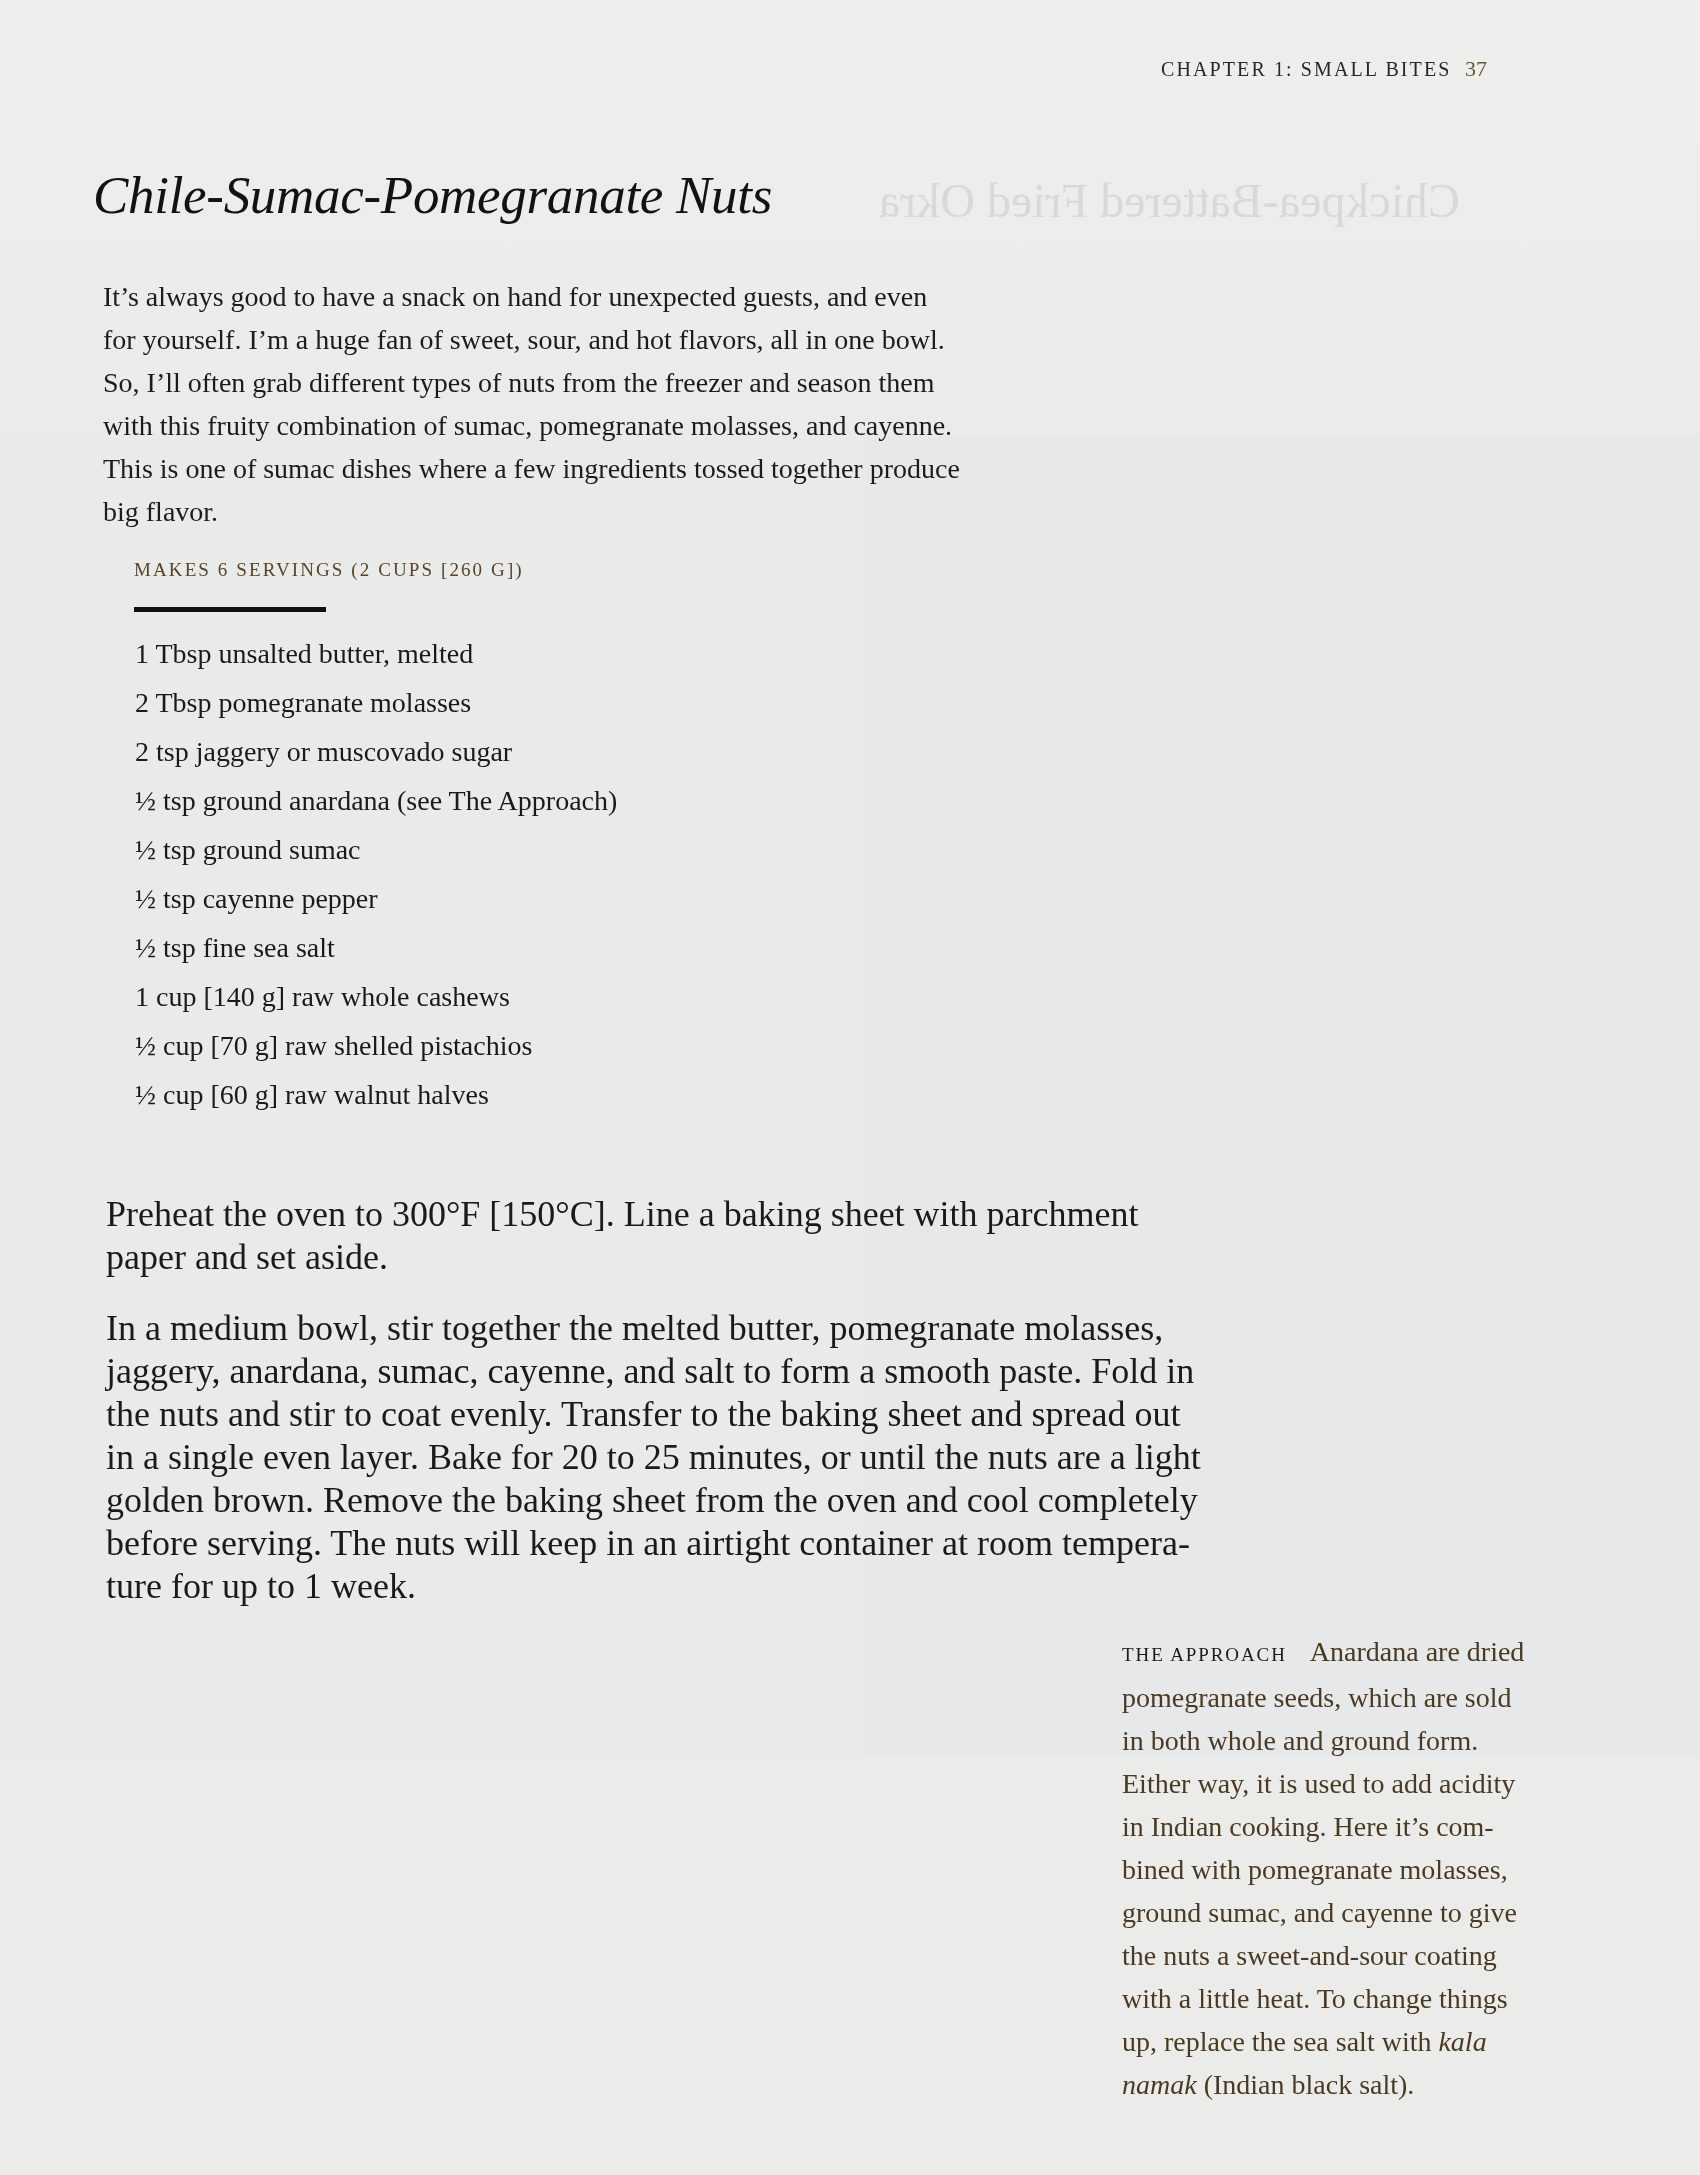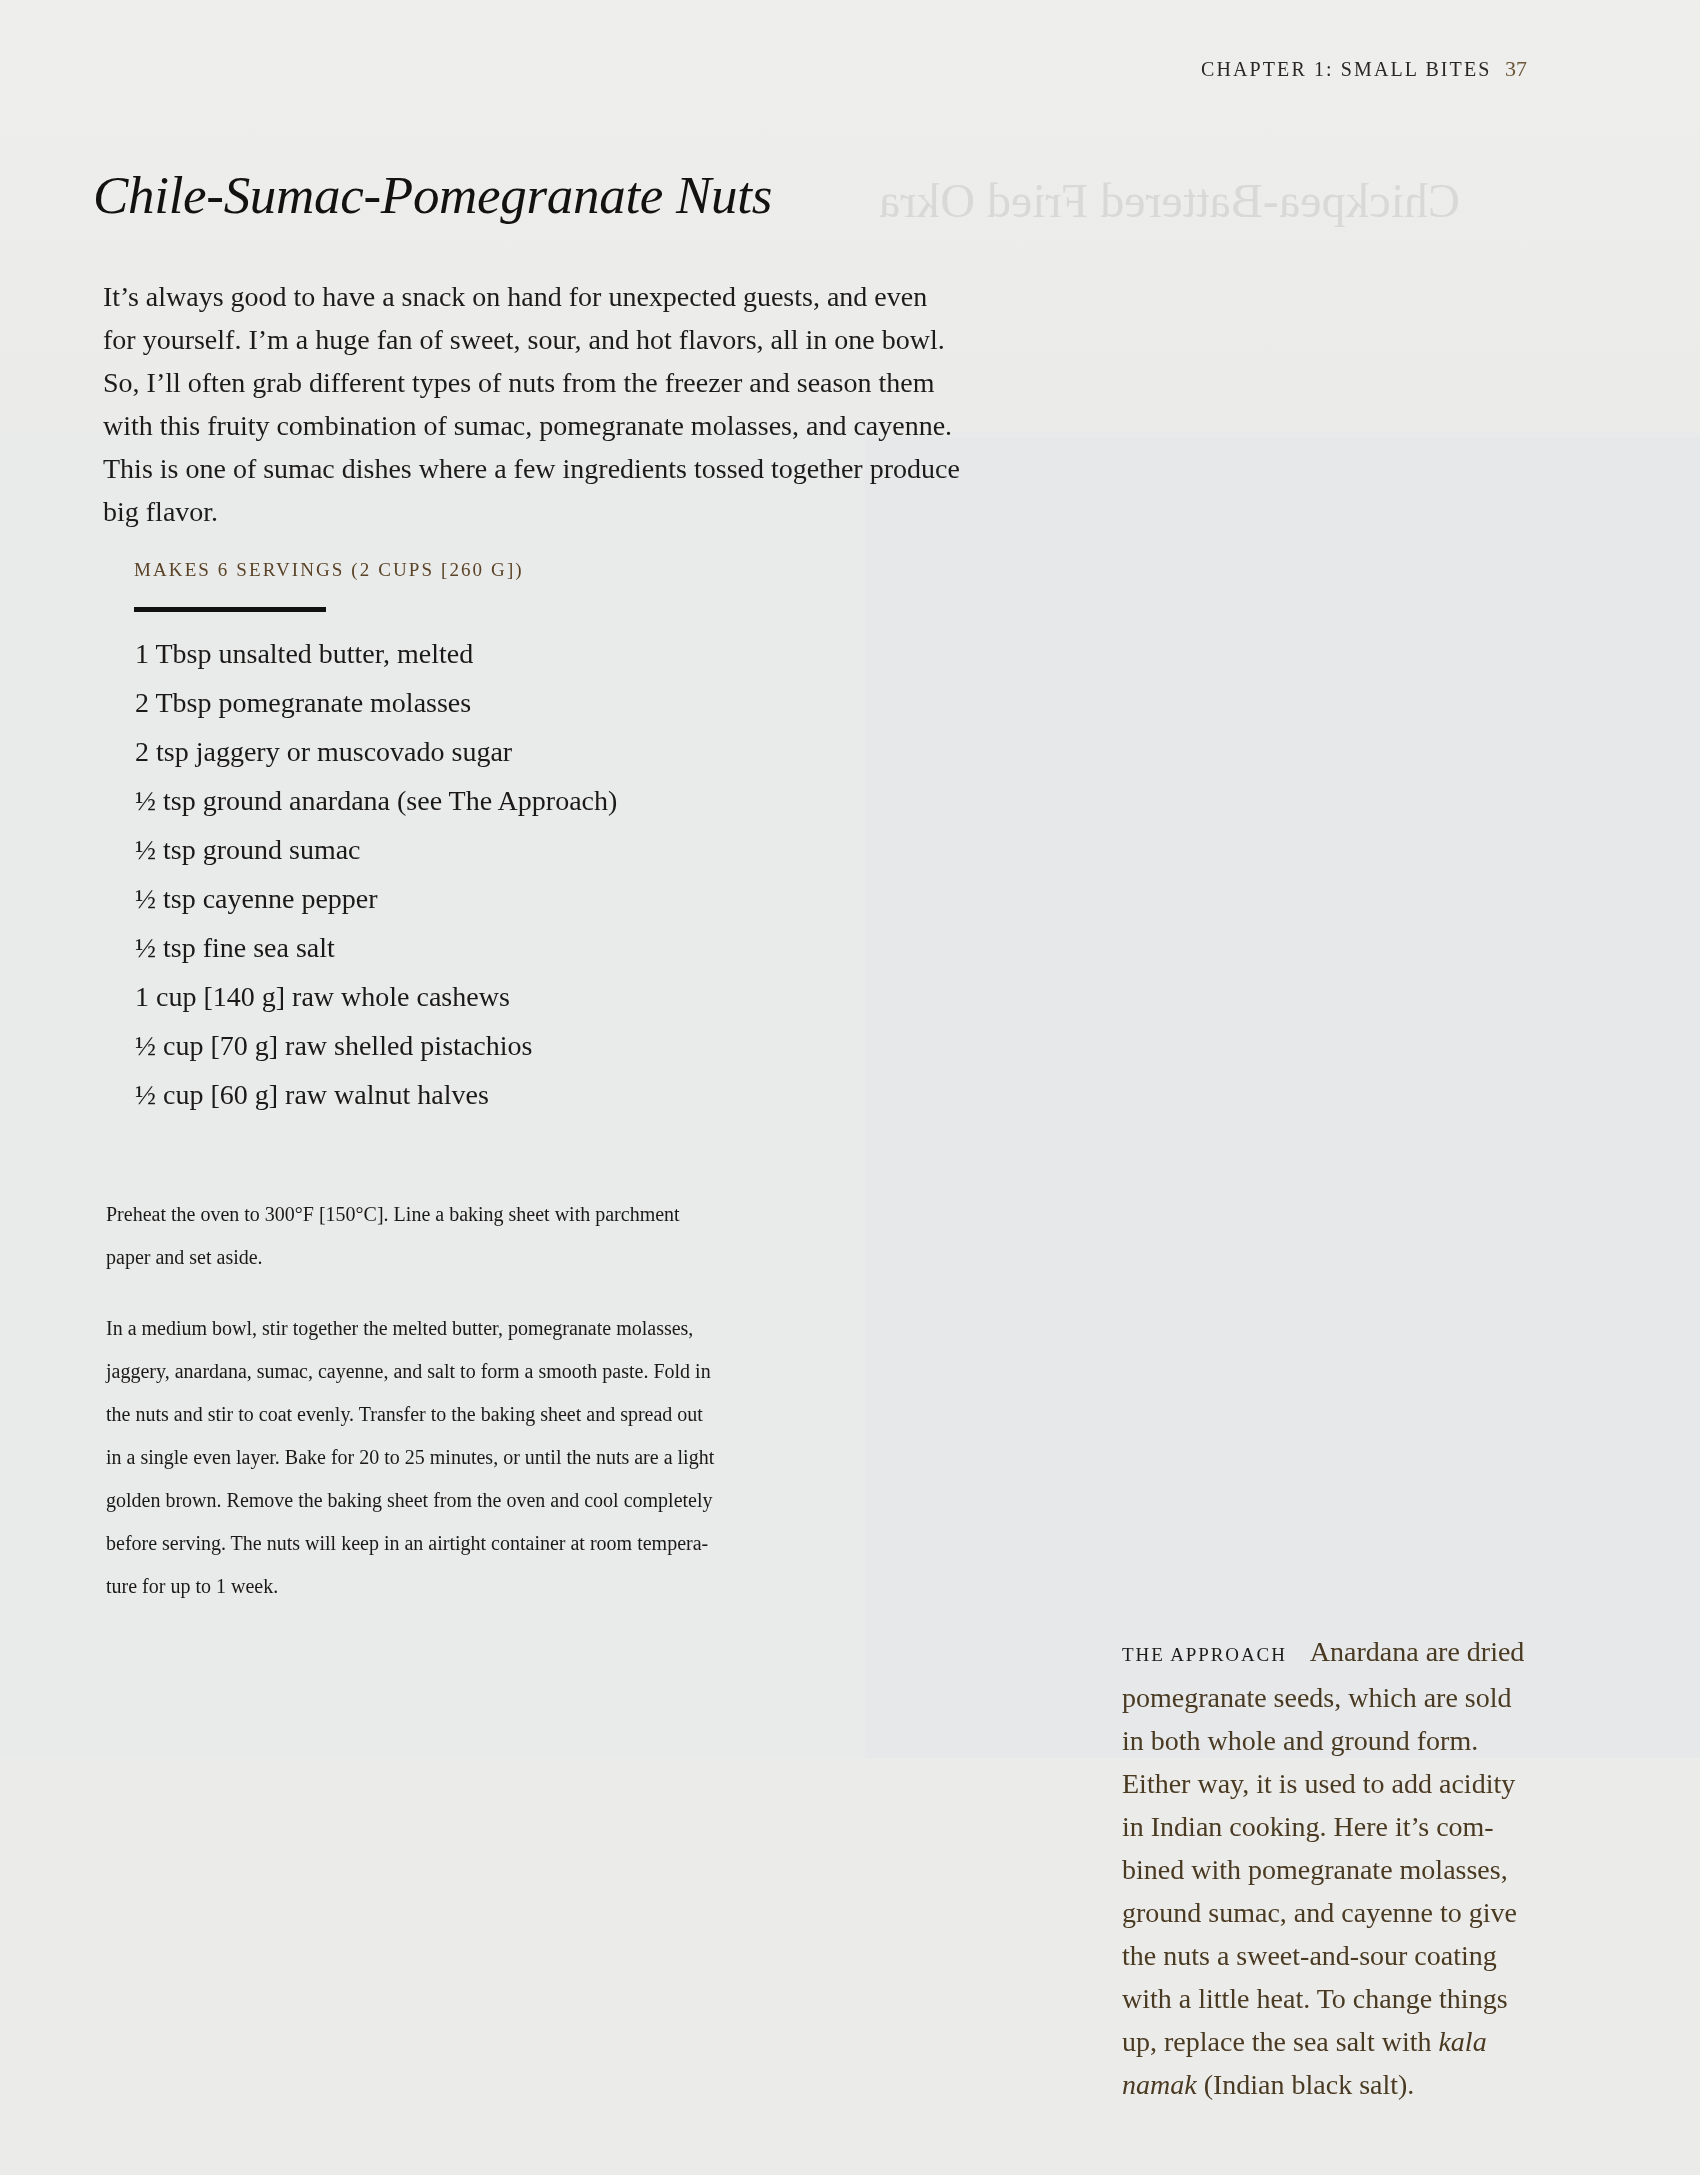--- a/index.html
+++ b/index.html
@@ -42,21 +42,21 @@
       opacity: 0.55;
     }
     .ghost-title {
       left: 879px; top: 173px;
       font-size: 48px;
       font-family: "Liberation Serif", serif;
     }
 
     .running-head {
       position: absolute;
-      left: 1201px; top: 56px;
+      left: 1161px; top: 56px;
       font-size: 20px;
       letter-spacing: 2.1px;
       color: #2a2724;
       white-space: nowrap;
     }
     .running-head .page-num {
       color: #6b5535;
       margin-left: 13.4px;
       letter-spacing: 0;
       font-size: 22px;
@@ -108,21 +108,21 @@
       font-size: 28px;
       line-height: 49px;
       color: #1c1a18;
     }
     .ingredients li { white-space: nowrap; }
 
     .method {
       position: absolute;
       left: 106px;
       width: 990px;
-      font-size: 20px;
+      font-size: 36px;
       line-height: 43px;
       margin: 0;
       color: #1c1a18;
     }
     .method span { display: block; white-space: nowrap; }
     .method-1 { top: 1193px; }
     .method-2 { top: 1307px; }
 
     .approach {
       position: absolute;

